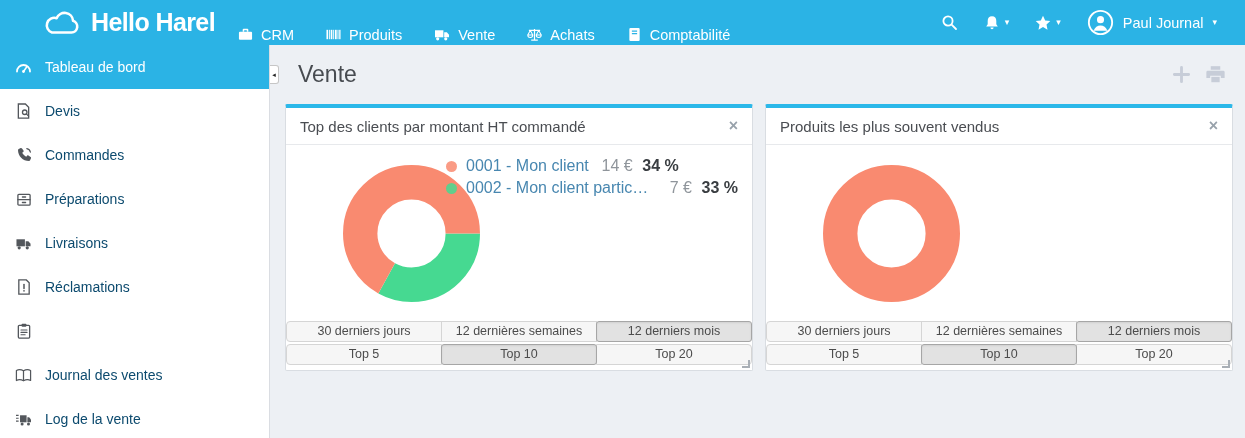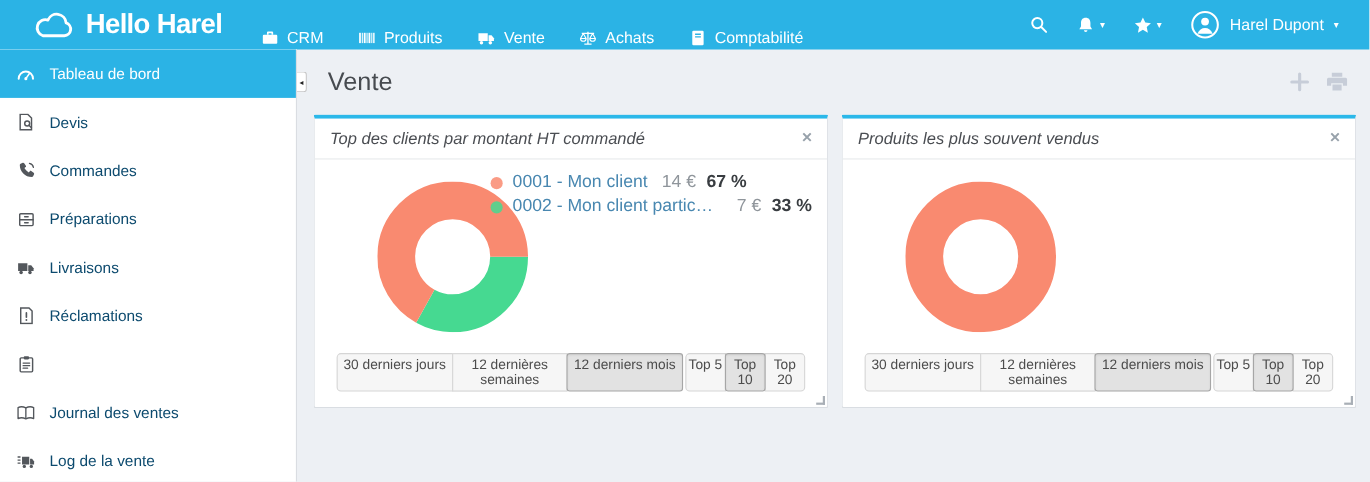--- a/index.html
+++ b/index.html
@@ -1,21 +1,21 @@
 <!DOCTYPE html>
 <html><head>
 <meta charset="utf-8">
 <style>
   * { margin:0; padding:0; box-sizing:border-box; }
   html,body { width:1245px; height:438px; overflow:hidden;
     font-family:"Liberation Sans","DejaVu Sans",sans-serif; background:#EDF0F4; }
 
   
   .navbar { height:45px; background:#2BB3E5; display:flex; align-items:center; color:#fff; }
-  .brand { display:flex; align-items:center; gap:10px; padding-left:30px; width:222px; flex:0 0 auto; cursor:pointer; }
+  .brand { display:flex; align-items:center; gap:10px; padding-left:43px; width:222px; flex:0 0 auto; cursor:pointer; }
   .brand-text { font-size:25px; font-weight:700; letter-spacing:-0.6px; white-space:nowrap; }
   .nav-items { display:flex; height:100%; align-items:stretch;margin-top:24px; }
   .nav-item { display:flex; align-items:center; gap:8px; padding:0 16px; font-size:14.5px; position:relative; cursor:pointer; white-space:nowrap; }
   .nav-item.active::after { content:""; position:absolute; bottom:0; left:50%; margin-left:-9px;
     border-left:9px solid transparent; border-right:9px solid transparent; border-bottom:9px solid #EDF0F4; }
   .nav-right { margin-left:auto; display:flex; align-items:center; gap:26px; padding-right:28px; }
   .nav-tool { display:flex; align-items:center; gap:5px; cursor:pointer; }
   .caret { font-size:9px; line-height:1; }
   .user { display:flex; align-items:center; gap:9px; font-size:14.5px; cursor:pointer; }
   .icon { display:inline-flex; align-items:center; justify-content:center; }
@@ -36,33 +36,33 @@
 
   .page-header { display:flex; align-items:center; padding:16px 8px 0 13px; margin-bottom:16px; }
   .page-title { font-size:23px; font-weight:400; color:#474B50; }
   .header-icons { margin-left:auto; display:flex; align-items:center; gap:15px; color:#C7CDD8; }
   .header-icons .icon { cursor:pointer; }
 
   
   .cards { display:flex; gap:12px; }
   .card { flex:1 1 0; background:#fff; border:1px solid #D9DDE2; border-top:4px solid #2BB8E9;
     border-radius:2px; position:relative; height:267px; }
-  .card-head { height:37px; display:flex; align-items:center; padding:0 14px; border-bottom:1px solid #E7E9EC;font-style:italic; }
+  .card-head { height:37px; display:flex; align-items:center; padding:0 14px; border-bottom:1px solid #E7E9EC; }
   .card-title { font-size:15px; color:#4A4D52; }
   .card-close { margin-left:auto; color:#98A2AB; font-size:16px; font-weight:700; cursor:pointer; line-height:1; }
   .card-body { height:176px; position:relative; }
   .donut { position:absolute; left:57px; top:20px; width:137px; height:137px; }
   .legend { position:absolute; top:10px; right:14px; }
   .legend-row { display:flex; align-items:center; height:22px; font-size:16px; }
   .dot { width:11px; height:11px; border-radius:50%; margin-right:9px; flex:0 0 auto; opacity:.85; }
   .l-label { color:#4887B0; white-space:nowrap; max-width:182px; overflow:hidden; cursor:pointer; }
   .l-value { color:#8F959B; text-align:right; min-width:44px; }
   .l-pct { color:#393D41; font-weight:600; text-align:right; min-width:46px; }
 
-  .controls { display:flex; flex-direction:row; gap:2px; padding:0 20px; }
+  .controls { display:flex; flex-direction:column; gap:2px; padding:0 0; }
   .btn-group { display:flex; }
   .btn { flex:1 1 0; background:#F6F6F6; border:1px solid #D5D5D5; margin-left:-1px; padding:2px 0 3px;
     font-size:12.5px; color:#4C4C4C; text-align:center; cursor:pointer; position:relative; }
   .btn:first-child { margin-left:0; border-radius:4px 0 0 4px; }
   .btn:last-child { border-radius:0 4px 4px 0; }
   .btn.active { background:#E2E2E2; border-color:#A6A6A6; z-index:2; border-radius:3px;
     box-shadow:inset 0 1px 2px rgba(0,0,0,.08); }
   .grip { position:absolute; right:2px; bottom:2px; width:8px; height:8px;
     border-right:2px solid #A9AFB6; border-bottom:2px solid #A9AFB6; cursor:se-resize; }
 
@@ -160,21 +160,21 @@
       <span class="caret">▾</span>
     </span>
     <span class="user">
       <span class="icon">
         <svg width="27" height="27" viewBox="0 0 16 16" fill="none" stroke="#fff" stroke-width="1.1">
             <circle cx="8" cy="8" r="6.9"></circle>
             <circle cx="8" cy="6.3" r="2.1" fill="#fff" stroke="none"></circle>
             <path d="M3.9 12.9 c0.8-2.1 2.3-3.1 4.1-3.1 s3.3 1 4.1 3.1" fill="#fff" stroke="none"></path>
           </svg>
       </span>
-      <span>Harel Dupont</span>
+      <span>Paul Journal</span>
       <span class="caret">▾</span>
     </span>
   </div>
 </div>
 
 <div class="layout">
 
   <div class="sidebar">
     <div class="side-item active">
       <span class="icon">
@@ -302,21 +302,21 @@
               <svg width="137" height="137" viewBox="0 0 137 137">
                 <circle cx="68.5" cy="68.5" r="51.3" fill="none" stroke="#46D991" stroke-width="34.4" stroke-dasharray="106.36804406524321 322.32740625831275" stroke-dashoffset="0"></circle>
                 <circle cx="68.5" cy="68.5" r="51.3" fill="none" stroke="#F98A70" stroke-width="34.4" stroke-dasharray="215.95936219306955 322.32740625831275" stroke-dashoffset="-106.36804406524321"></circle>
               </svg>
             </div>
           <div class="legend">
             <div class="legend-row">
               <span class="dot" style="background: rgb(249, 138, 112);"></span>
               <span class="l-label">0001 - Mon client</span>
               <span class="l-value">14 €</span>
-              <span class="l-pct">67 %</span>
+              <span class="l-pct">34 %</span>
             </div>
             <div class="legend-row">
               <span class="dot" style="background: rgb(70, 217, 145);"></span>
               <span class="l-label">0002 - Mon client partic…</span>
               <span class="l-value">7 €</span>
               <span class="l-pct">33 %</span>
             </div>
           </div>
         </div>
         <div class="controls">

